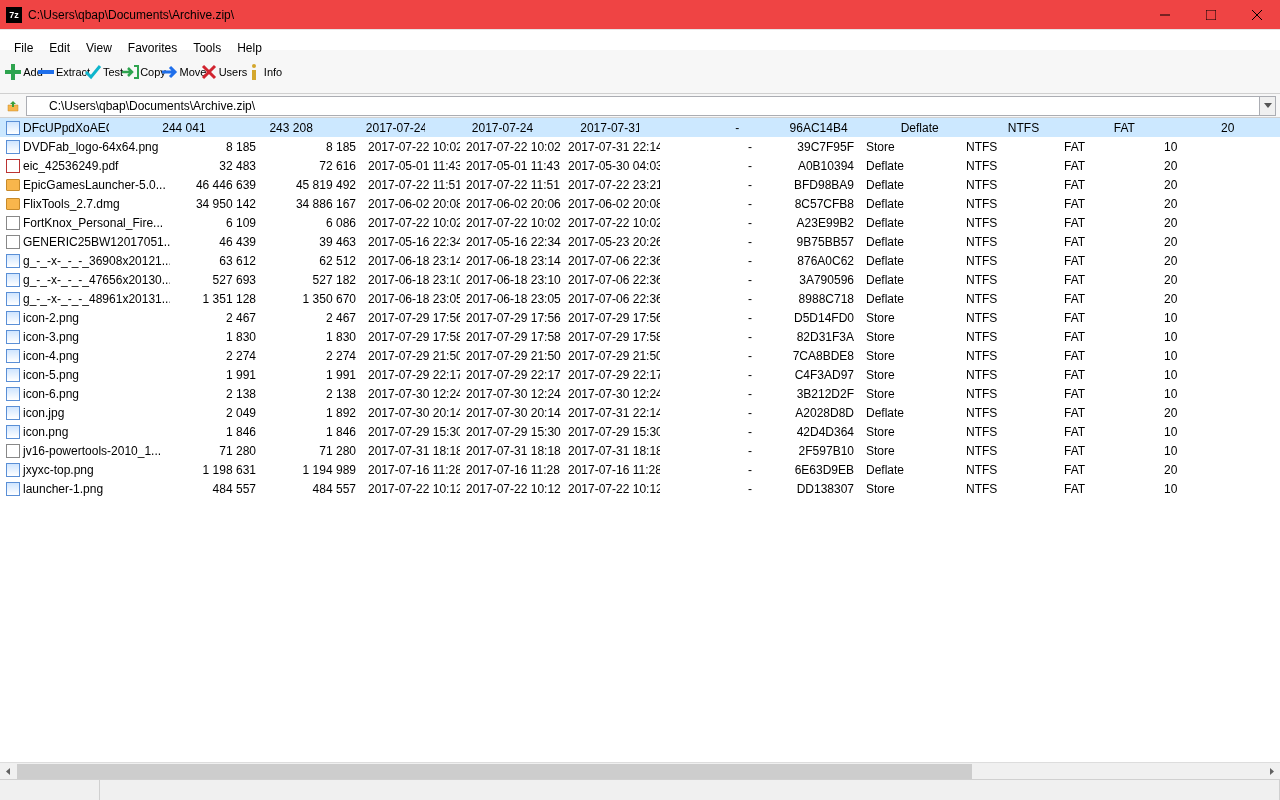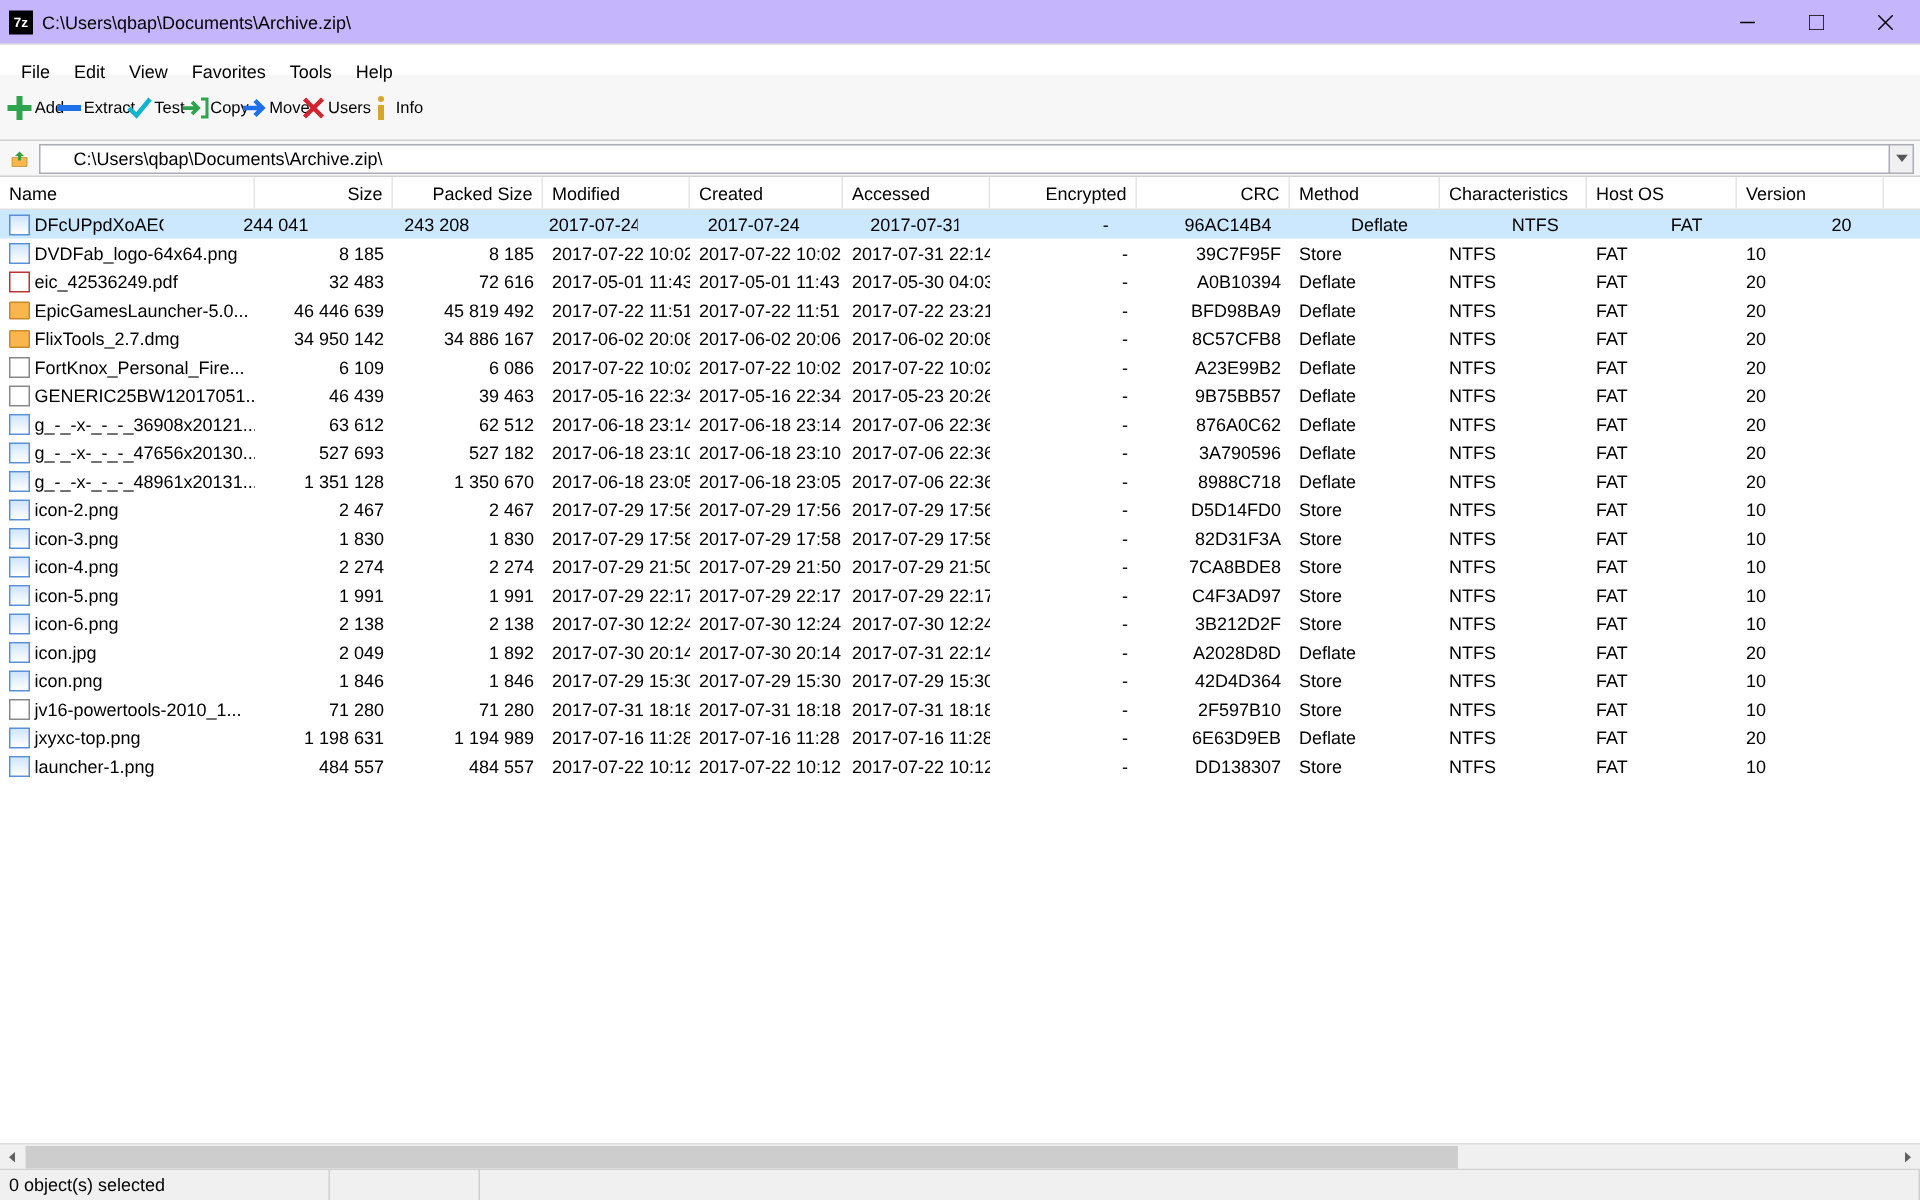--- a/index.html
+++ b/index.html
@@ -1,18 +1,18 @@
 <!DOCTYPE html>
 <html><head>
 <meta charset="utf-8">
 <style>
 * { margin: 0; padding: 0; box-sizing: border-box; }
 body { font-family: "Segoe UI", Tahoma, sans-serif; font-size: 12px; background: #fff; overflow: hidden; height: 800px; width: 1280px; }
 
-.titlebar { height: 30px; display: flex; align-items: center; padding-left: 6px; background: #c4b5fd; border-bottom: 1px solid #e5e5e5; }
+.titlebar { height: 30px; display: flex; align-items: center; padding-left: 6px; background: #ef4444; border-bottom: 1px solid #e5e5e5; }
 .titlebar .app-icon { width: 16px; height: 16px; background: #000; color: #fff; font-size: 9px; font-weight: bold; display: flex; align-items: center; justify-content: center; margin-right: 6px; }
 .titlebar .title { flex: 1; font-size: 12px; }
 .titlebar .win-controls { display: flex; }
 .titlebar .win-btn { width: 46px; height: 30px; display: flex; align-items: center; justify-content: center; cursor: pointer; }
 .titlebar .win-btn svg { width: 10px; height: 10px; }
 
 .menubar { height: 20px; display: flex; align-items: center; padding-left: 6px; gap: 0; }
 .menubar .menu-item { padding: 2px 8px; cursor: pointer; font-size: 12px; margin-top: 16px; }
 
 .toolbar { height: 44px; display: flex; align-items: flex-start; padding: 2px 4px 0; gap: 2px; border-bottom: 1px solid #d0d0d0; background: #f7f7f7; }
@@ -181,34 +181,20 @@
     <input class="path-input" style="margin-left: -18px; padding-left: 22px;" value="C:\Users\qbap\Documents\Archive.zip\">
     <div class="dropdown-arrow">
       <svg width="8" height="5" viewBox="0 0 8 5">
           <path d="M0 0 L8 0 L4 5 Z" fill="#555"></path>
         </svg>
     </div>
   </div>
 </div>
 
 <div class="file-area">
-  <div class="file-header" id="file-header">
-      <div class="col col-name">Name</div>
-      <div class="col col-size" style="justify-content: flex-end;">Size</div>
-      <div class="col col-packed" style="justify-content: flex-end;">Packed Size</div>
-      <div class="col col-modified">Modified</div>
-      <div class="col col-created">Created</div>
-      <div class="col col-accessed">Accessed</div>
-      <div class="col col-encrypted" style="justify-content: flex-end;">Encrypted</div>
-      <div class="col col-crc" style="justify-content: flex-end;">CRC</div>
-      <div class="col col-method">Method</div>
-      <div class="col col-char">Characteristics</div>
-      <div class="col col-host">Host OS</div>
-      <div class="col col-version">Version</div>
-    </div>
   <div class="file-list" id="file-list">
       <div class="file-row selected">
         <div class="cell name-cell col-name">
           <div class="file-icon icon-img"></div>
           <span>DFcUPpdXoAECI5c.jpg-...</span>
         </div>
         <div class="cell col-size right">244 041</div>
         <div class="cell col-packed right">243 208</div>
         <div class="cell col-modified">2017-07-24 06:33</div>
         <div class="cell col-created">2017-07-24 06:33</div>
@@ -554,16 +540,15 @@
     </div>
   <div class="thumb"></div>
   <div class="arrow-r">
       <svg width="7" height="7">
         <path d="M2 0 L6 3.5 L2 7 Z" fill="#606060"></path>
       </svg>
     </div>
 </div>
 
 <div class="statusbar">
-  <div class="pane p1">0 object(s) selected</div>
   <div class="pane p2"></div>
   <div class="pane p3"></div>
 </div>
 
 </body></html>

